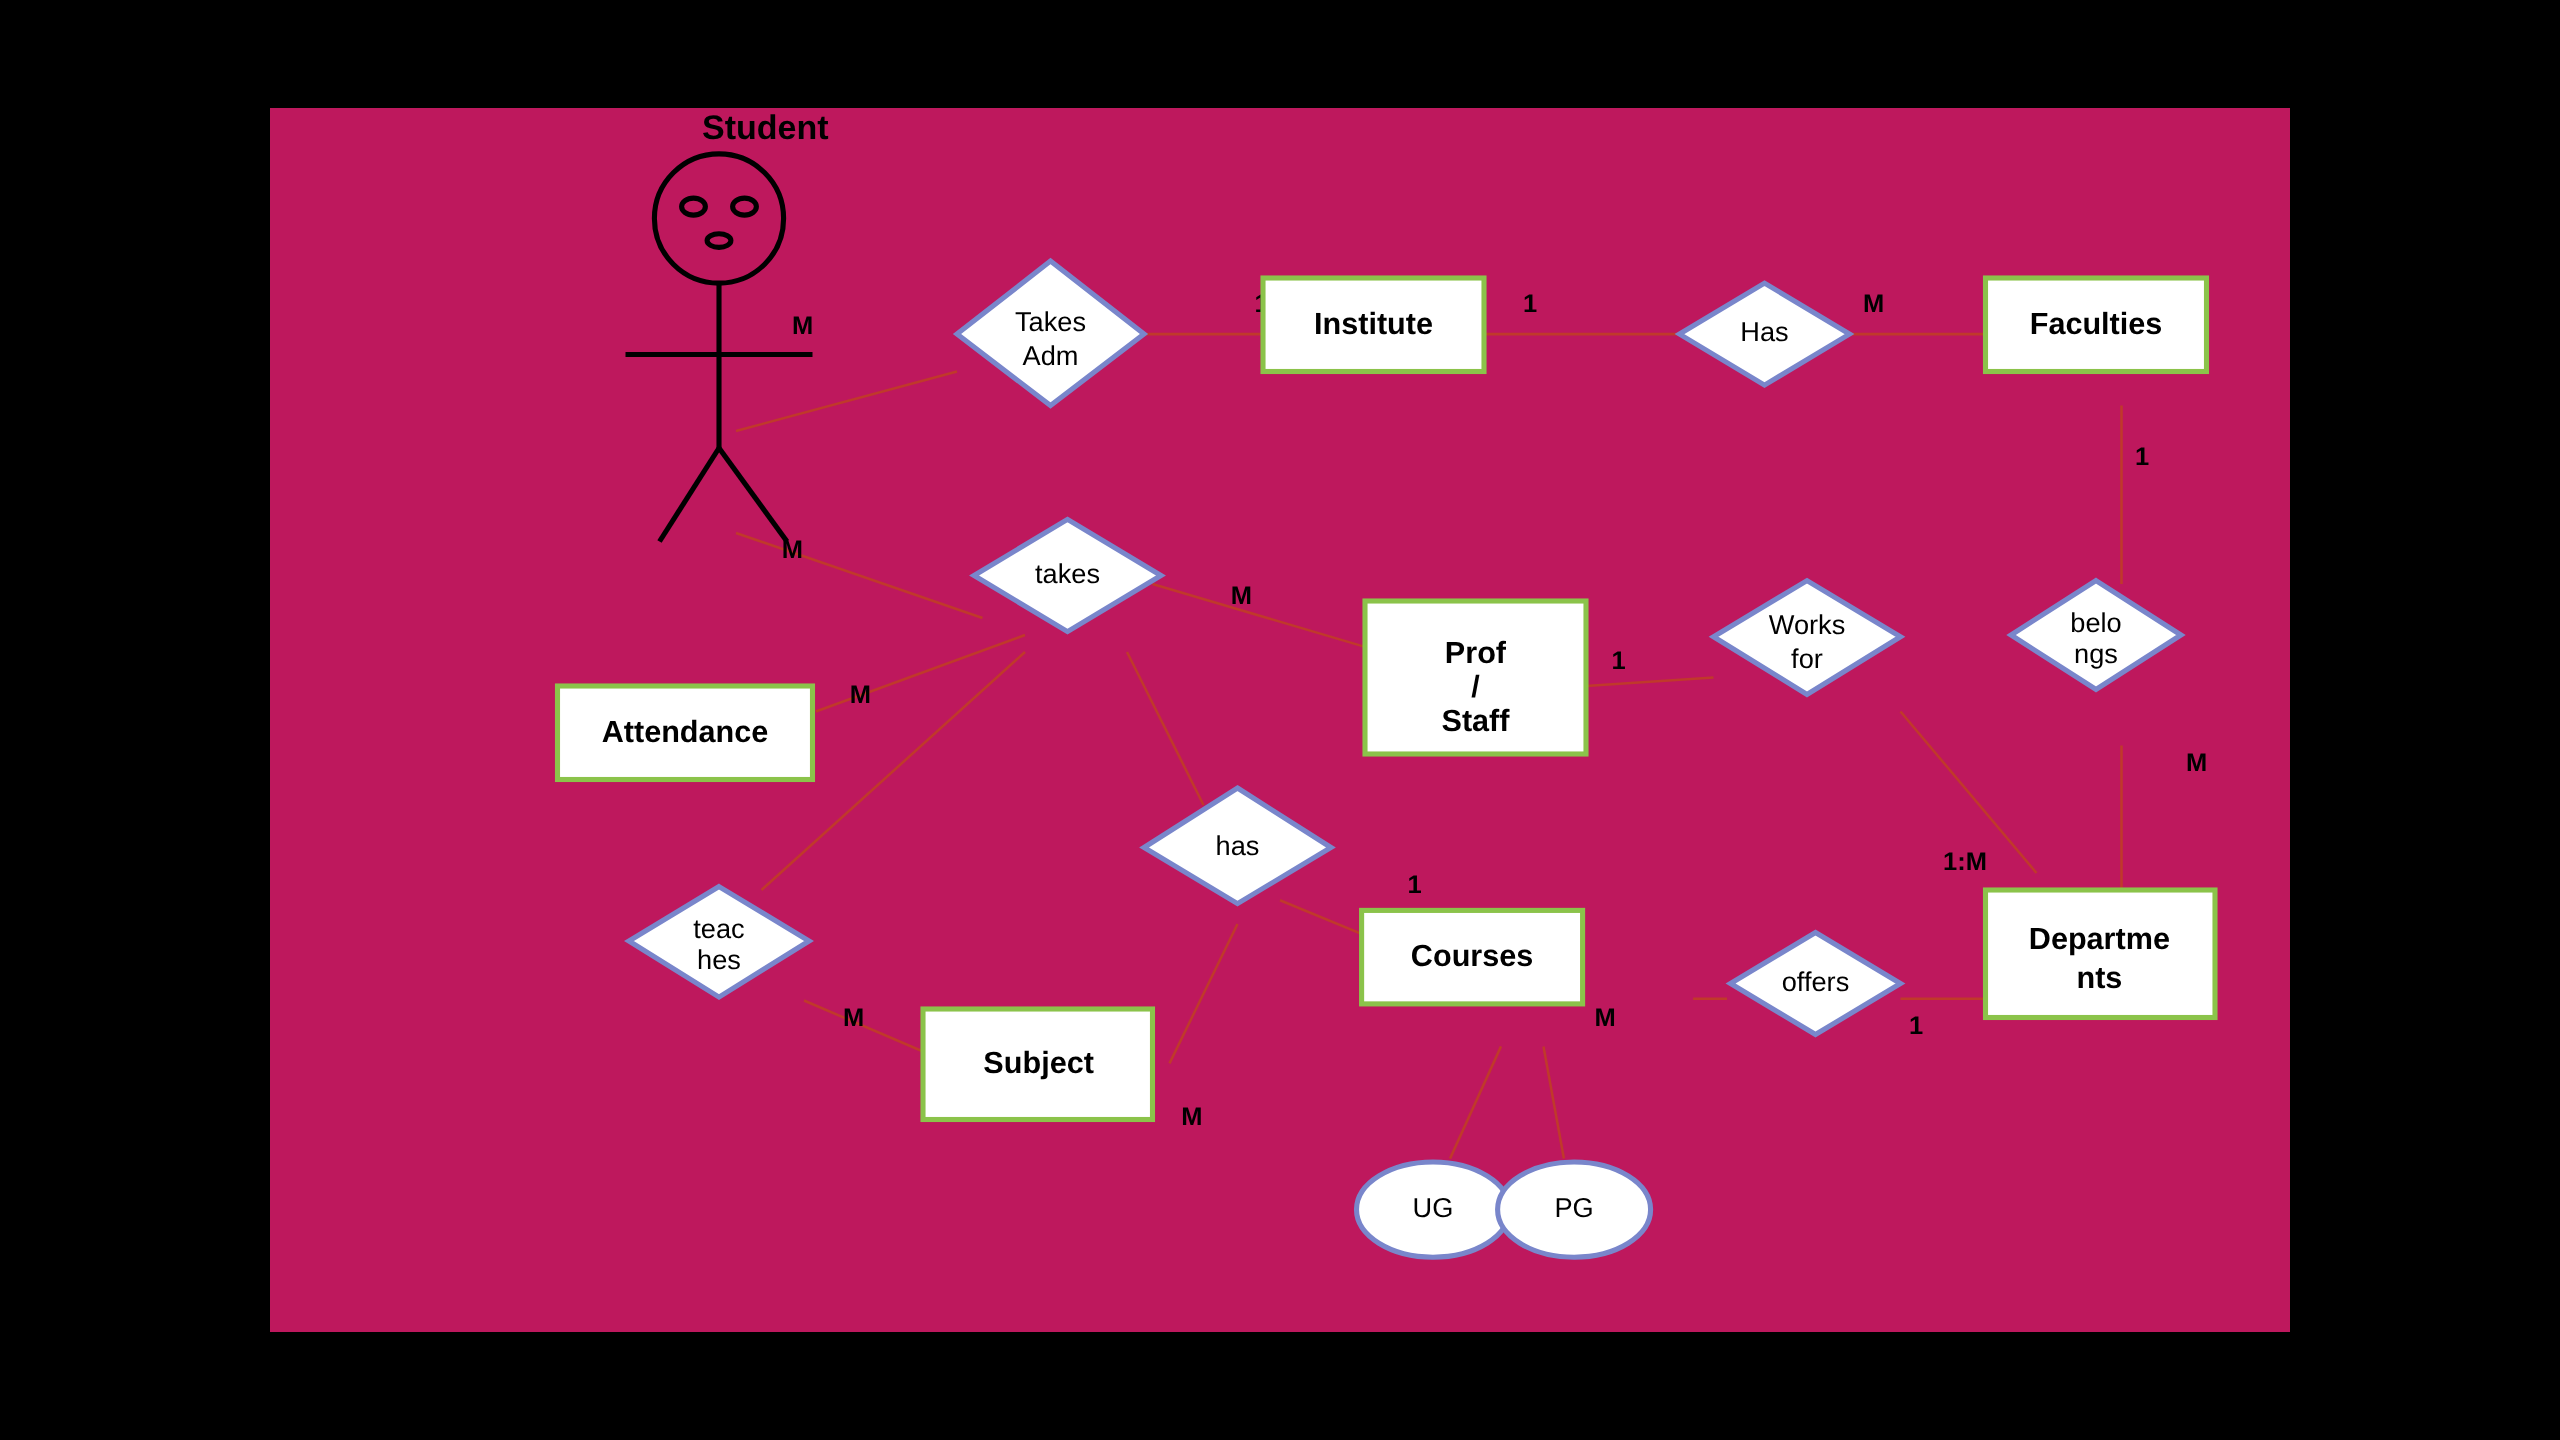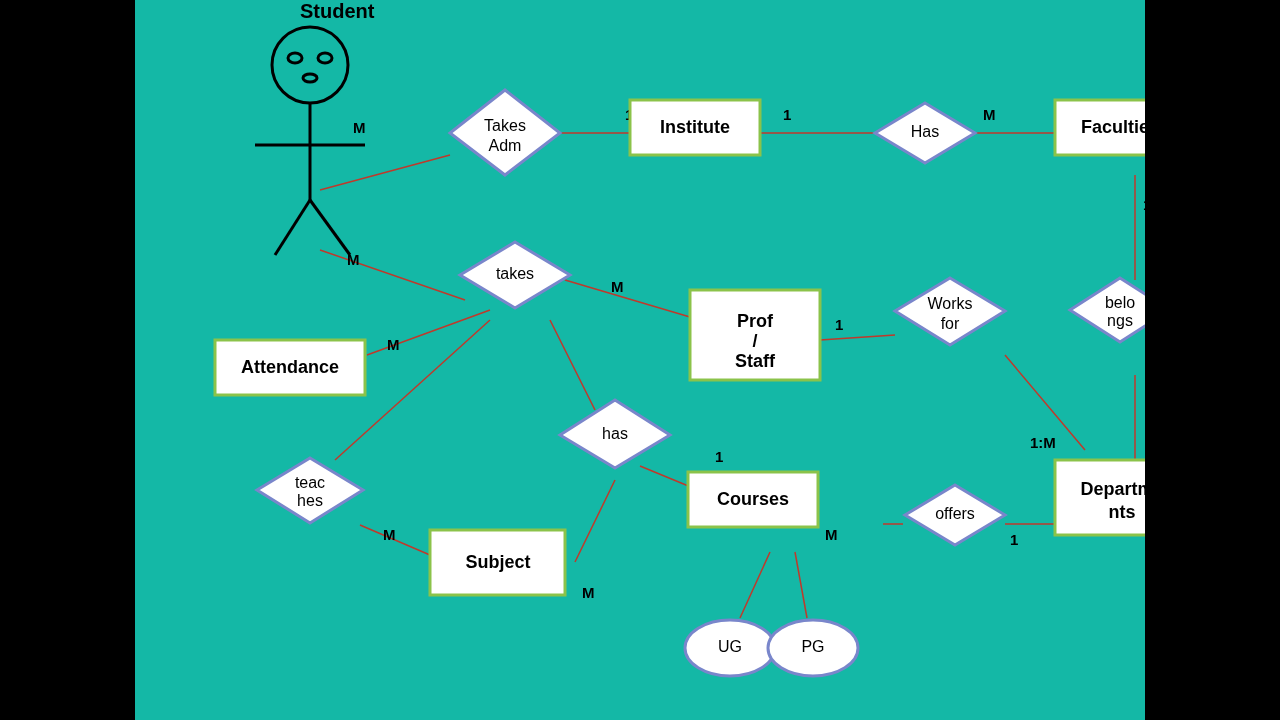--- a/index.html
+++ b/index.html
@@ -6,23 +6,23 @@
     body {
       background: #000;
       width: 1280px;
       height: 720px;
       overflow: hidden;
       display: flex;
       align-items: center;
       justify-content: center;
     }
     .main-canvas {
-      background: #14b8a6;
+      background: #be185d;
       width: 1010px;
-      height: 720px;
+      height: 612px;
       position: relative;
       text-align: center;
     }
     svg {
       position: absolute;
       top: 0; left: 0;
       width: 100%; height: 100%;
     }
     
     .entity rect {

